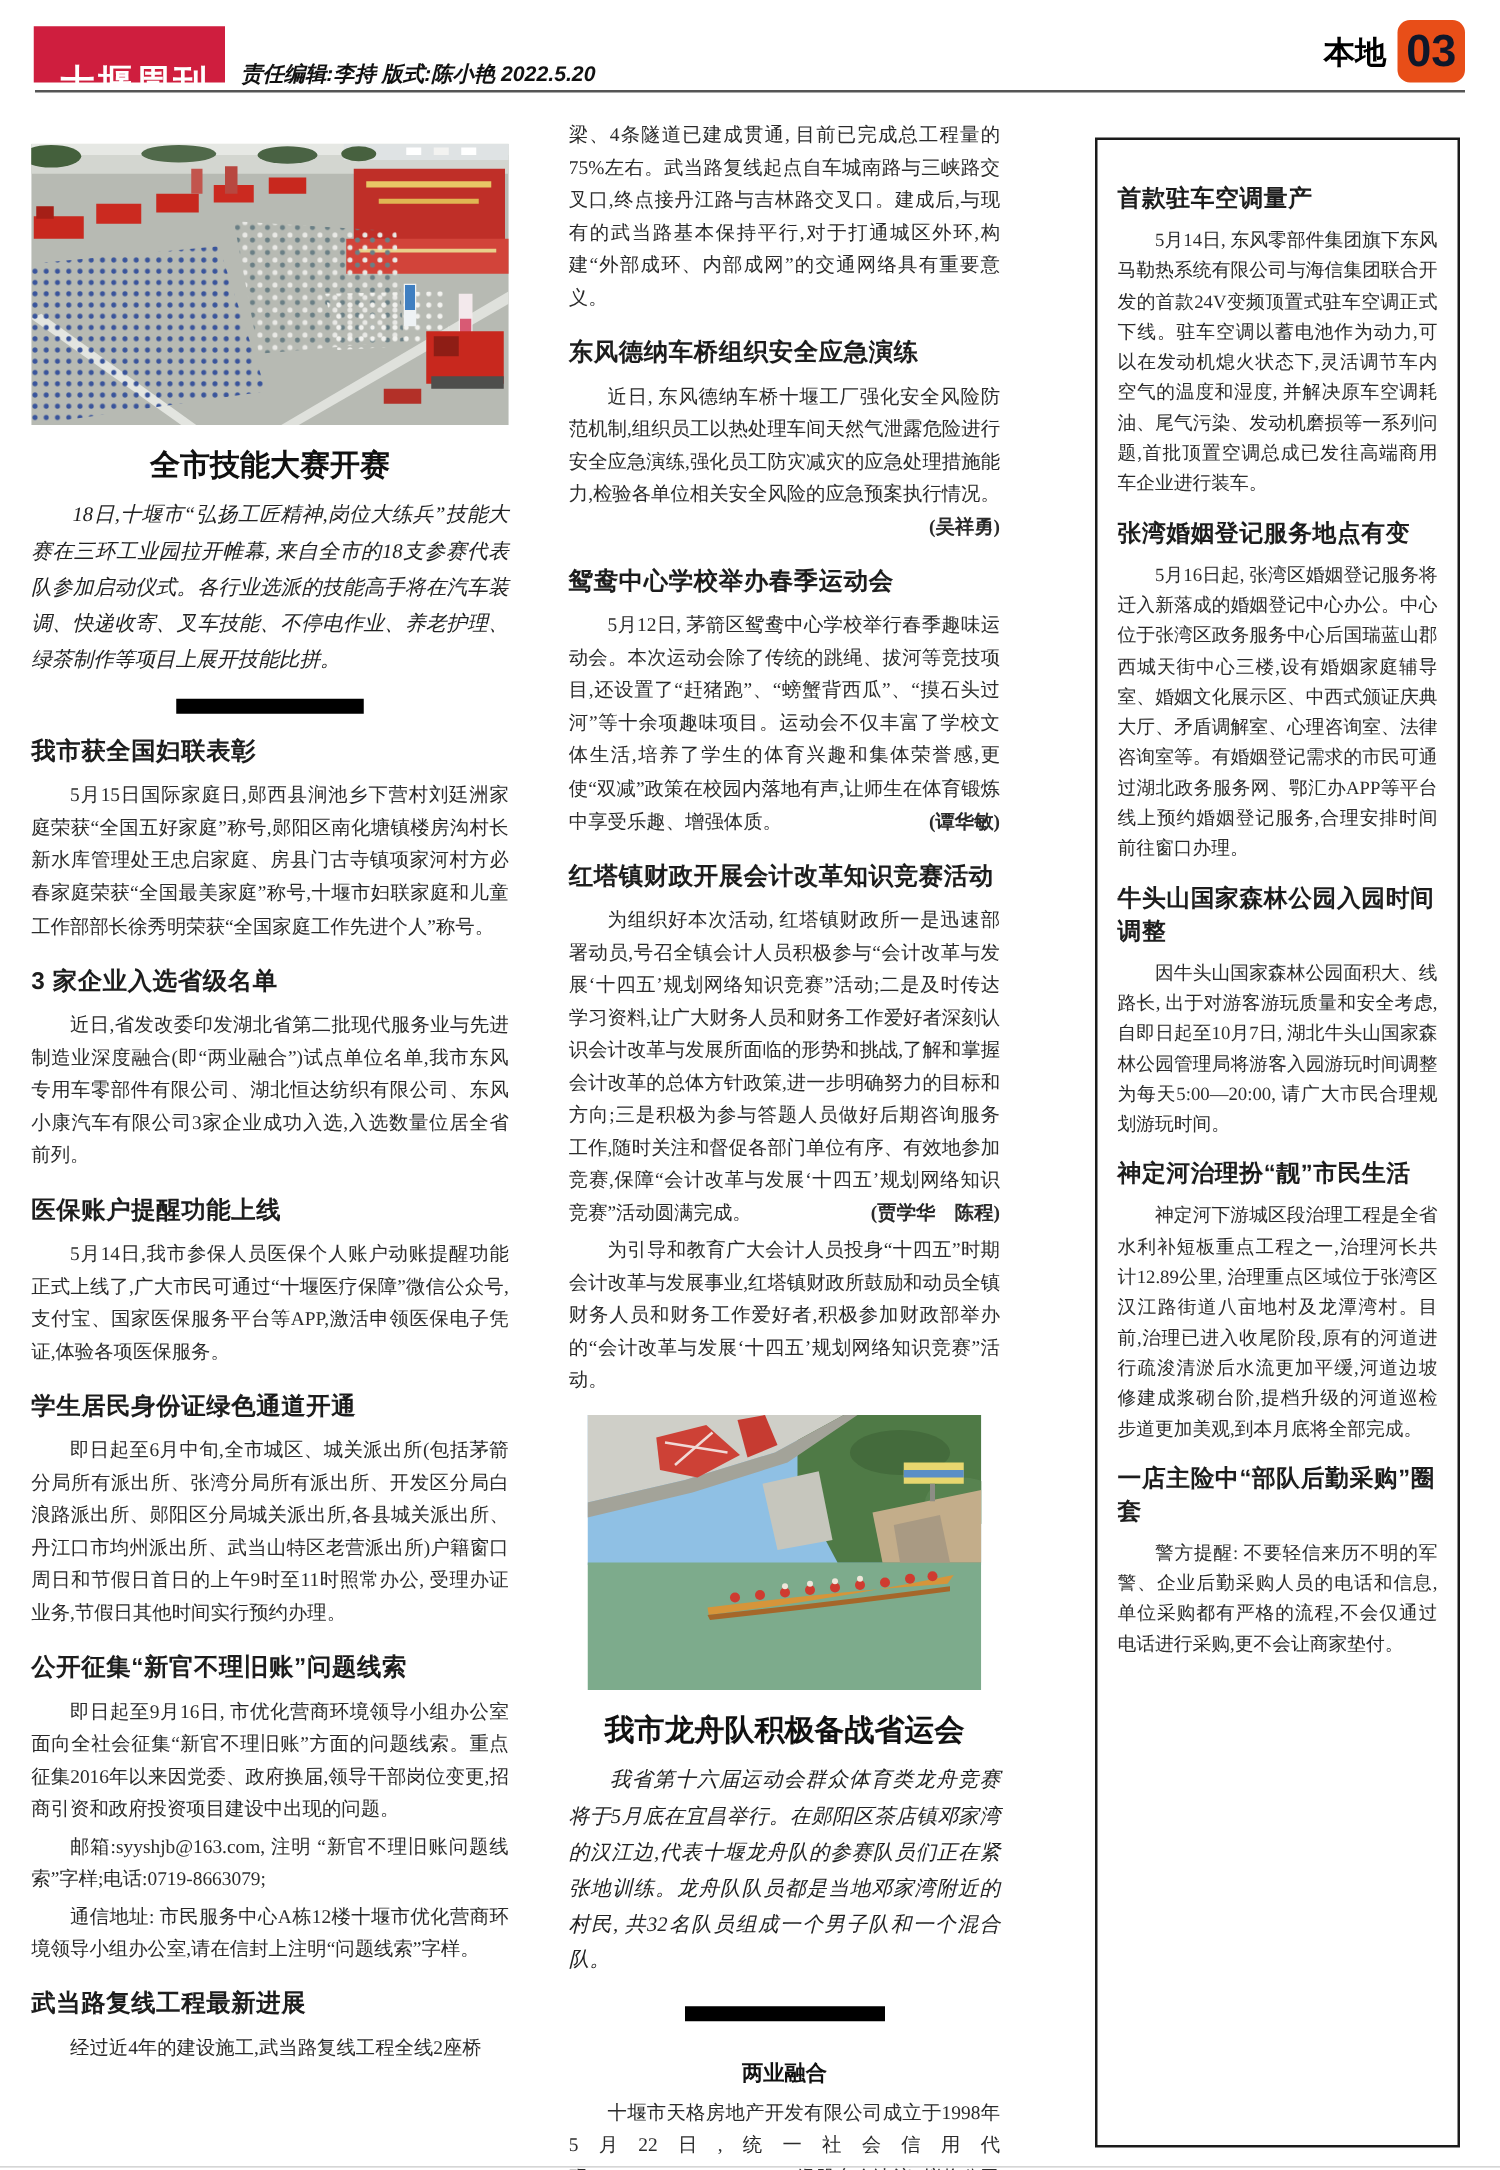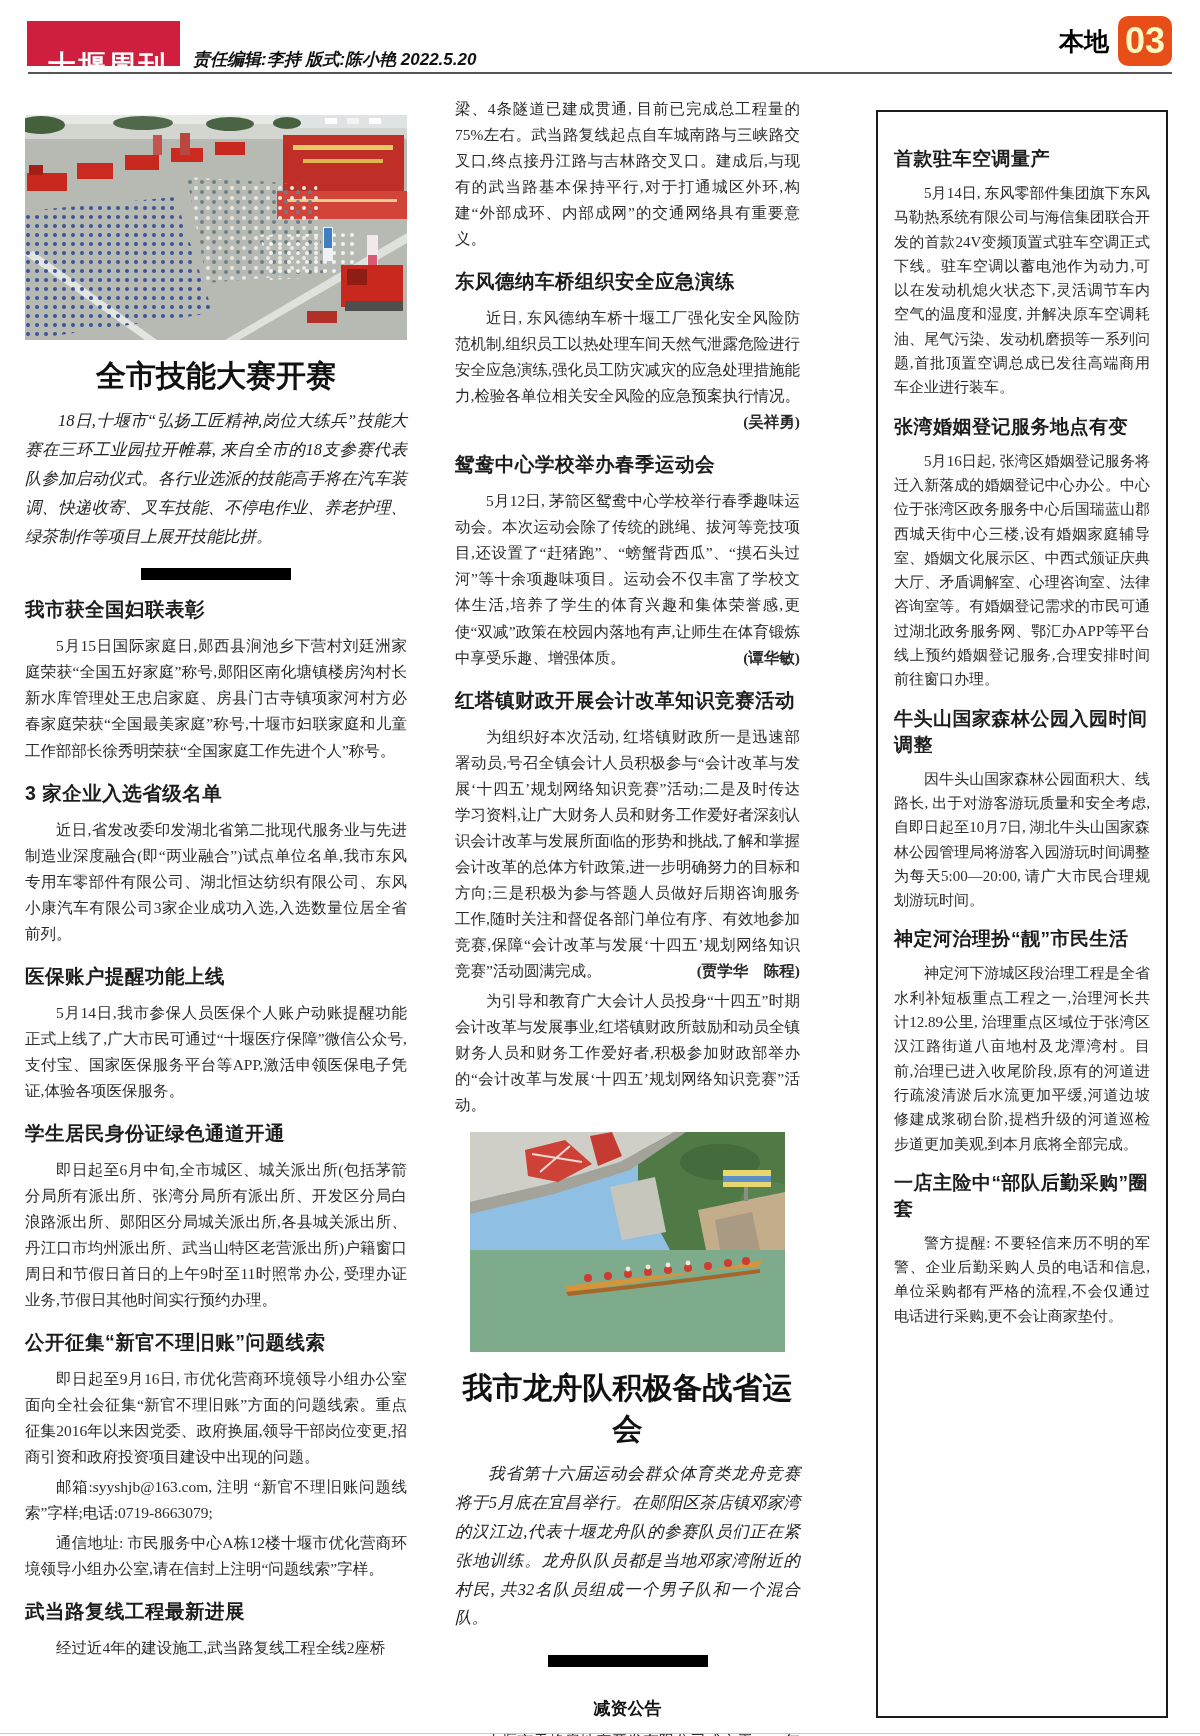--- a/index.html
+++ b/index.html
@@ -8,42 +8,42 @@
 
   
   .masthead{position:absolute;left:27px;top:21px;width:153px;height:45px;background:#cf1e3e;}
   .masthead-inner{position:absolute;left:14px;top:4px;right:4px;bottom:4px;background:#135f6b;
         color:#fff;display:flex;align-items:center;justify-content:center;
         font-family:"Liberation Sans",sans-serif;font-weight:bold;font-size:27px;letter-spacing:3px;margin-top:40px;}
   .editor-line{position:absolute;left:193px;top:48px;font-family:"Liberation Sans",sans-serif;
         font-weight:bold;font-style:italic;font-size:17px;color:#111;}
   .header-right{position:absolute;right:28px;top:16px;display:flex;align-items:center;gap:9px;}
   .section-name{font-family:"Liberation Sans",sans-serif;font-weight:bold;font-size:25px;color:#000;}
-  .page-num{width:54px;height:50px;background:#e84e18;color:#fef9c3;border-radius:10px;
+  .page-num{width:54px;height:50px;background:#e84e18;color:#0f172a;border-radius:10px;
         display:flex;align-items:center;justify-content:center;
         font-family:"Liberation Sans",sans-serif;font-weight:bold;font-size:36px;}
   .header-rule{position:absolute;left:28px;right:28px;top:72px;height:2px;background:#555;}
   .footer-rule{position:absolute;left:0;right:0;top:1733px;height:1px;background:#c9c9c9;}
 
   
   .col{position:absolute;}
   .col-left{left:25px;top:100px;width:382px;}
   .col-mid{left:455px;top:96px;width:345px;}
   .col-right{left:876px;top:110px;width:292px;height:1608px;border:2px solid #1b1b1b;
         box-sizing:border-box;padding:20px 16px 0 16px;}
 
   
   .para{font-size:15.5px;line-height:1.68;text-align:justify;text-indent:2em;margin:0 0 4px 0;overflow:hidden;}
   .para.no-indent{text-indent:0;}
   .col-right .para{font-size:15px;line-height:1.62;}
   .art-title{font-family:"Liberation Sans",sans-serif;font-weight:bold;font-size:19.5px;
         color:#1d1d1d;margin:16px 0 10px 0;letter-spacing:0.5px;}
   .col-right .art-title{font-size:19px;margin:14px 0 9px 0;}
   .photo-headline{text-align:center;font-family:"Liberation Sans",sans-serif;font-weight:bold;
-        font-size:30px;color:#111;margin:16px 0 10px 0;}
+        font-size:24px;color:#111;margin:16px 0 10px 0;}
   .kaiti{font-size:16.5px;line-height:1.75;text-align:justify;text-indent:2em;
         font-style:italic;color:#222;margin:0;}
   .divider-bar{width:150px;height:12px;background:#000;margin:17px auto 6px auto;}
   .col-mid .divider-bar{width:160px;margin-top:22px;}
   .byline{float:right;font-weight:bold;}
   .notice-title{text-align:center;font-family:"Liberation Sans",sans-serif;font-weight:bold;
         font-size:17px;color:#111;margin:30px 0 8px 0;}
   figure{margin:0;}
   figure svg{display:block;}
   .photo1{margin-top:15px;}
@@ -208,21 +208,21 @@
             <circle cx="218" cy="131" r="2.4"></circle>
         </g>
       </svg>
     </figure>
 
     <h2 class="photo-headline">我市龙舟队积极备战省运会</h2>
     <p class="kaiti">我省第十六届运动会群众体育类龙舟竞赛将于5月底在宜昌举行。在郧阳区茶店镇邓家湾的汉江边,代表十堰龙舟队的参赛队员们正在紧张地训练。龙舟队队员都是当地邓家湾附近的村民, 共32名队员组成一个男子队和一个混合队。</p>
 
     <div class="divider-bar"></div>
 
-    <h4 class="notice-title">减资公告</h4>
+    <h4 class="notice-title">两业融合</h4>
     <p class="para">十堰市天格房地产开发有限公司成立于1998年5月22日,统一社会信用代码:91420302714643585W。经股东会决议, 拟将公司注册资本由944.7万元减少至894.6998631万元, 请债权债务人45日内办理相关手续,特此公告。</p>
   </section>
 
   <section class="col col-right">
 
     <h3 class="art-title">首款驻车空调量产</h3>
     <p class="para">5月14日, 东风零部件集团旗下东风马勒热系统有限公司与海信集团联合开发的首款24V变频顶置式驻车空调正式下线。驻车空调以蓄电池作为动力,可以在发动机熄火状态下,灵活调节车内空气的温度和湿度, 并解决原车空调耗油、尾气污染、发动机磨损等一系列问题,首批顶置空调总成已发往高端商用车企业进行装车。</p>
 
     <h3 class="art-title">张湾婚姻登记服务地点有变</h3>
     <p class="para">5月16日起, 张湾区婚姻登记服务将迁入新落成的婚姻登记中心办公。中心位于张湾区政务服务中心后国瑞蓝山郡西城天街中心三楼,设有婚姻家庭辅导室、婚姻文化展示区、中西式颁证庆典大厅、矛盾调解室、心理咨询室、法律咨询室等。有婚姻登记需求的市民可通过湖北政务服务网、鄂汇办APP等平台线上预约婚姻登记服务,合理安排时间前往窗口办理。</p>

